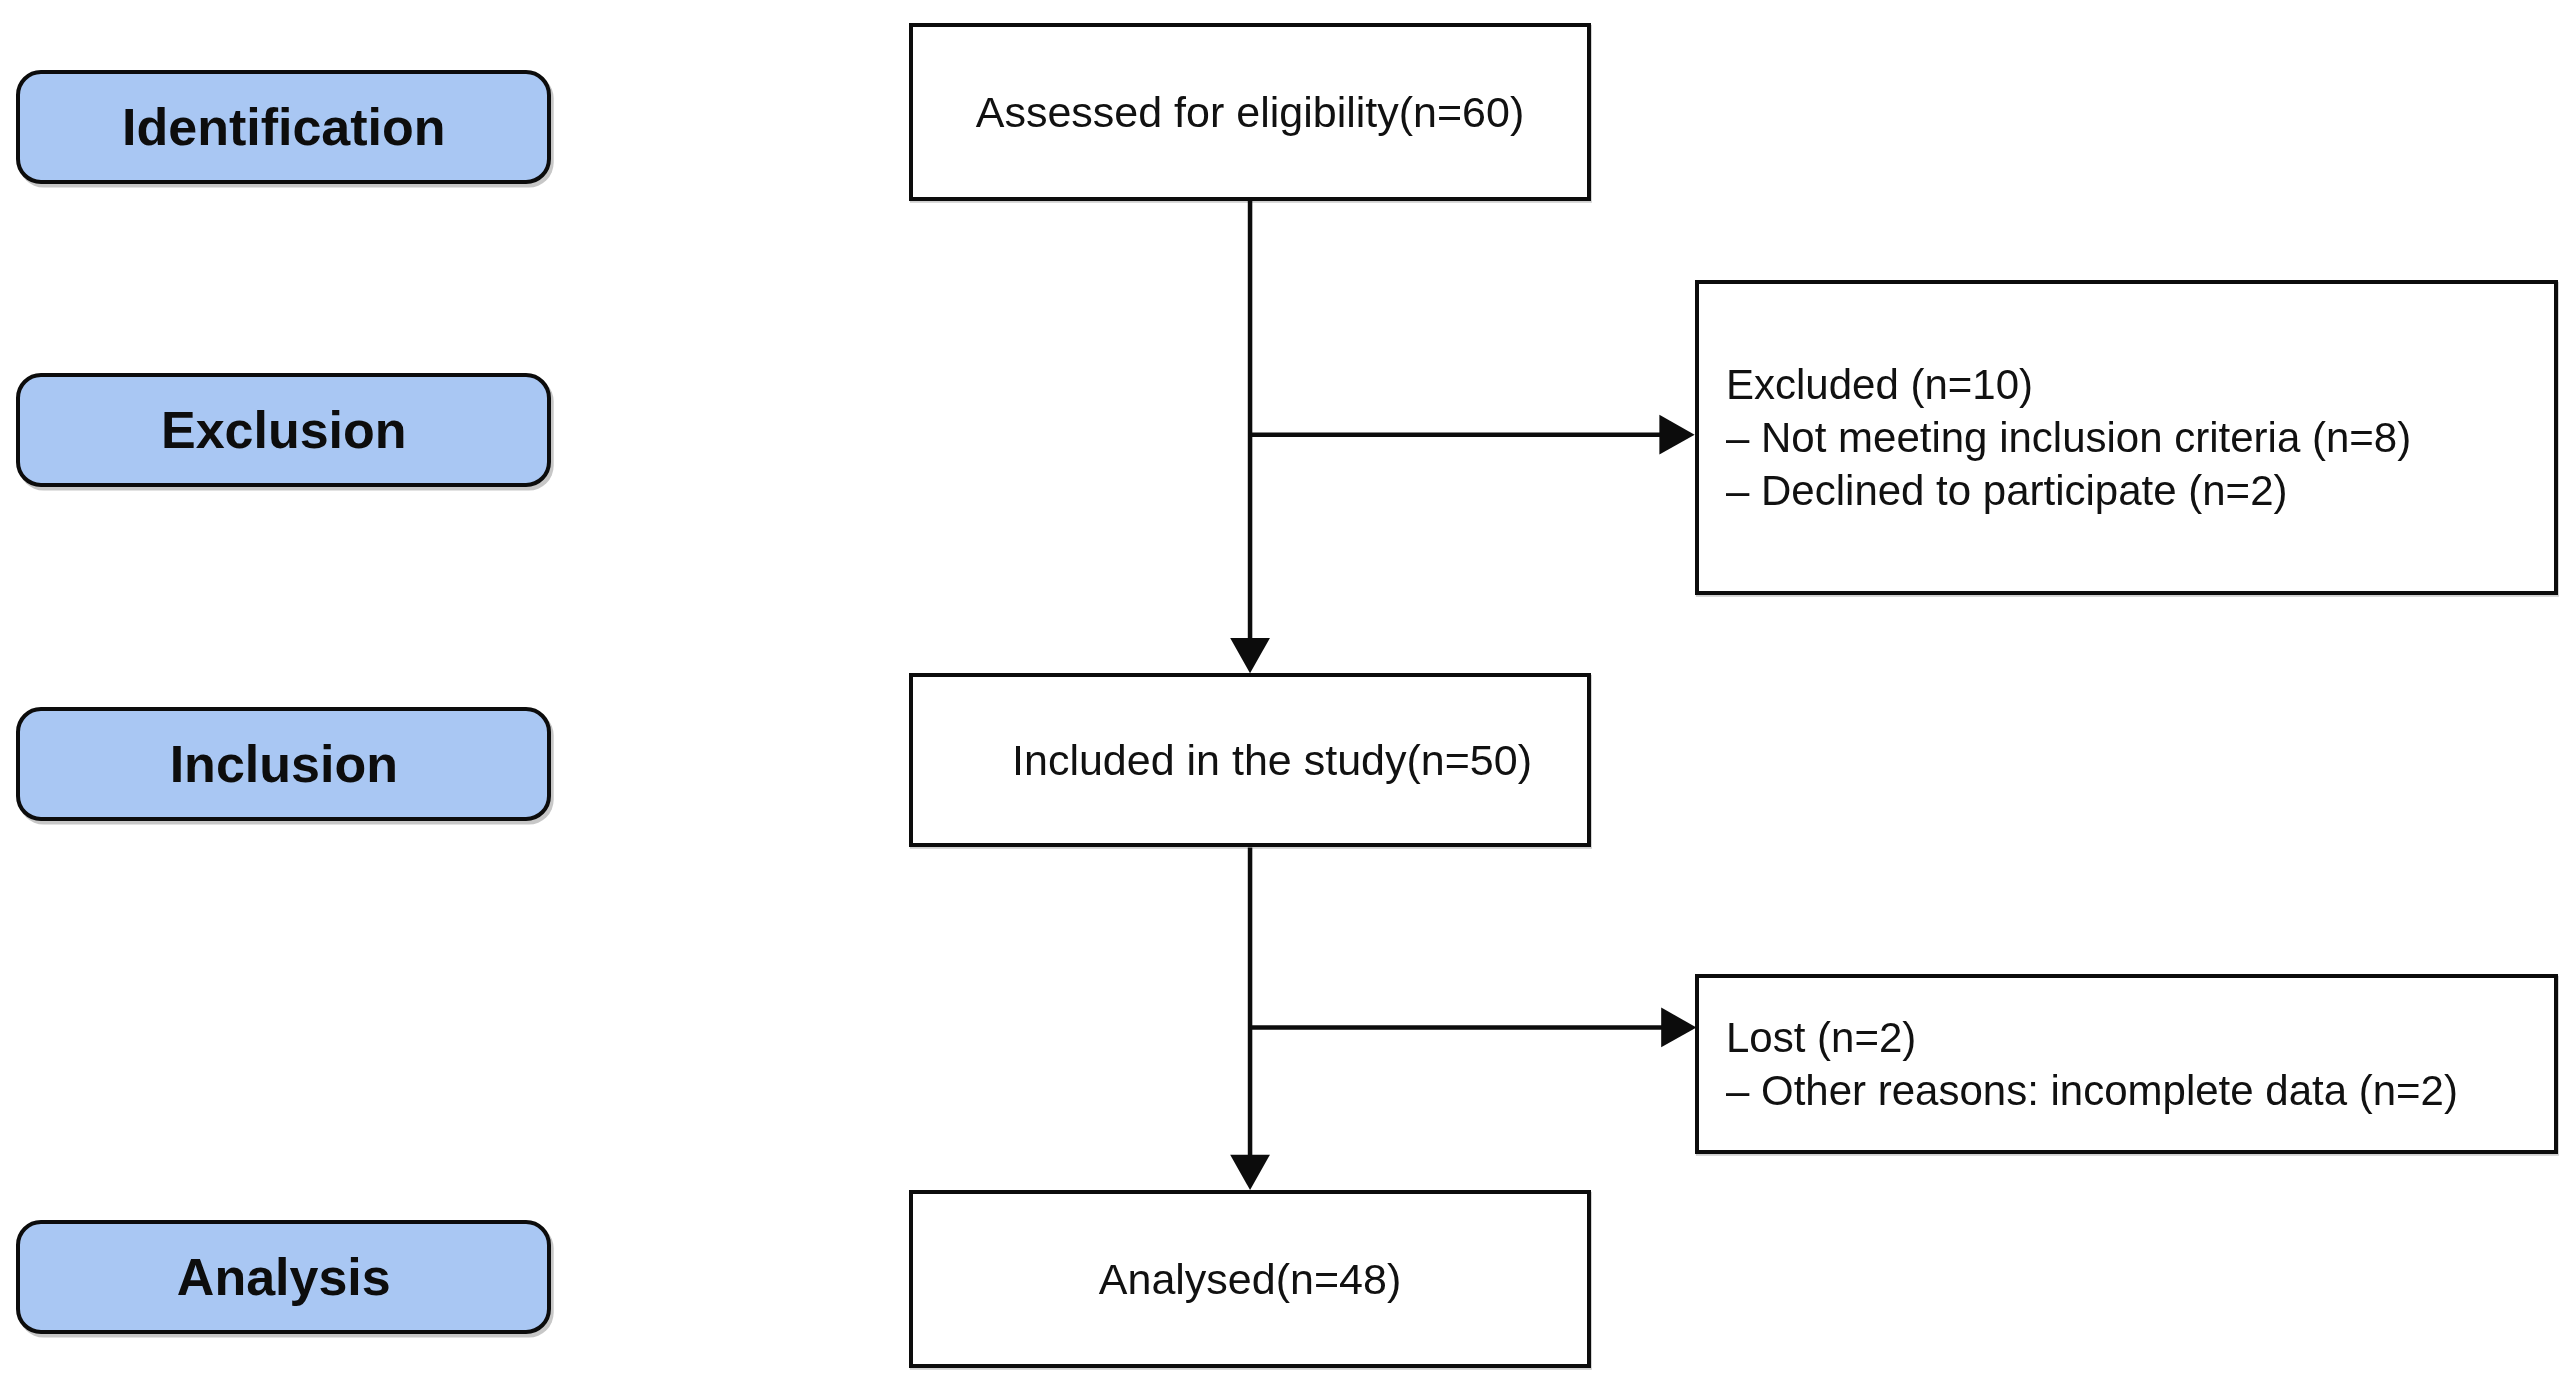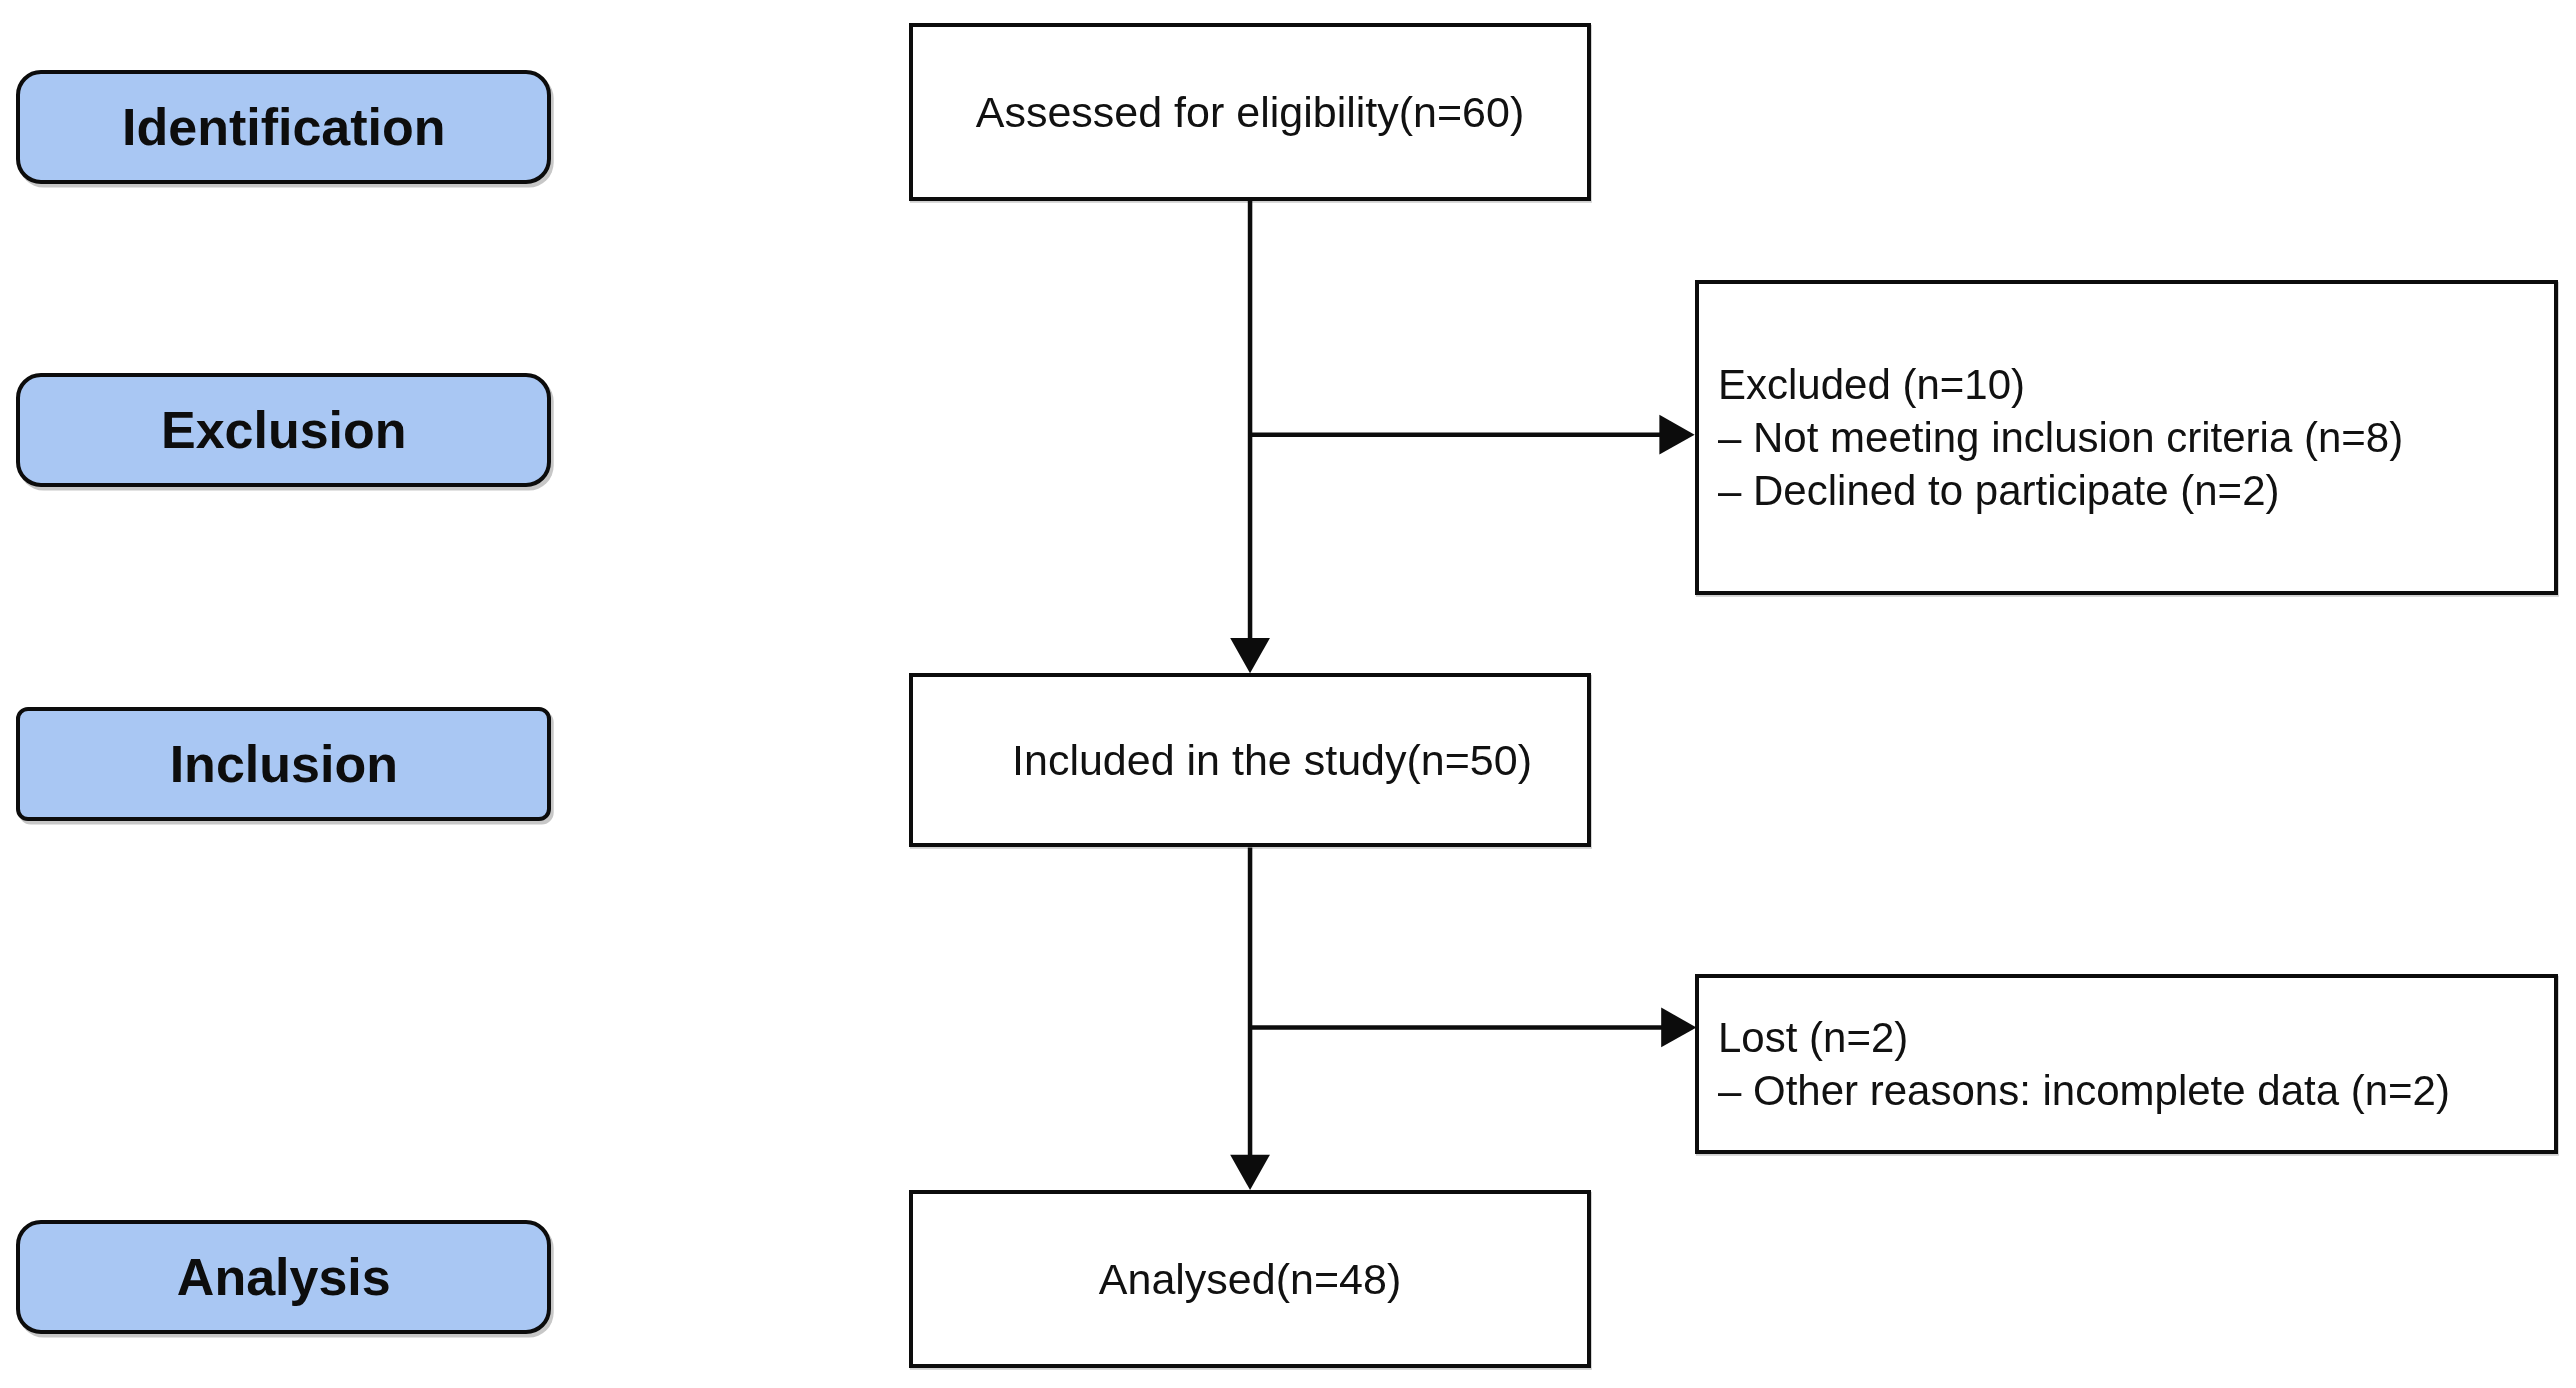--- a/index.html
+++ b/index.html
@@ -29,21 +29,21 @@
     display: flex;
     align-items: center;
     justify-content: center;
     font-size: 52px;
     font-weight: 700;
     color: #0d0d0d;
     box-shadow: 2.7px 3.6px 0 rgba(70,70,70,0.30);
   }
   #badge-identification { top: 70px; }
   #badge-exclusion      { top: 373px; }
-  #badge-inclusion      { top: 707px; border-radius: 12px; }
+  #badge-inclusion      { top: 707px; }
   #badge-analysis       { top: 1220px; }
 
   
   .flow-box {
     position: absolute;
     left: 909px;
     width: 682px;
     box-sizing: border-box;
     background: #ffffff;
     border: 4.5px solid #0c0c0c;
@@ -67,21 +67,21 @@
     left: 1695px;
     width: 863px;
     box-sizing: border-box;
     background: #ffffff;
     border: 4.5px solid #0c0c0c;
     display: flex;
     flex-direction: column;
     justify-content: center;
     align-items: flex-start;
     text-align: left;
-    padding-left: 19px;
+    padding-left: 27px;
     padding-right: 9px;
     font-size: 42px;
     line-height: 53px;
     color: #111111;
     box-shadow: 0.9px 1.8px 0 rgba(120,120,120,0.35);
   }
   #box-excluded { top: 280px;  height: 315px; }
   #box-lost     { top: 974px; height: 180px; }
 
   #connector-layer {

